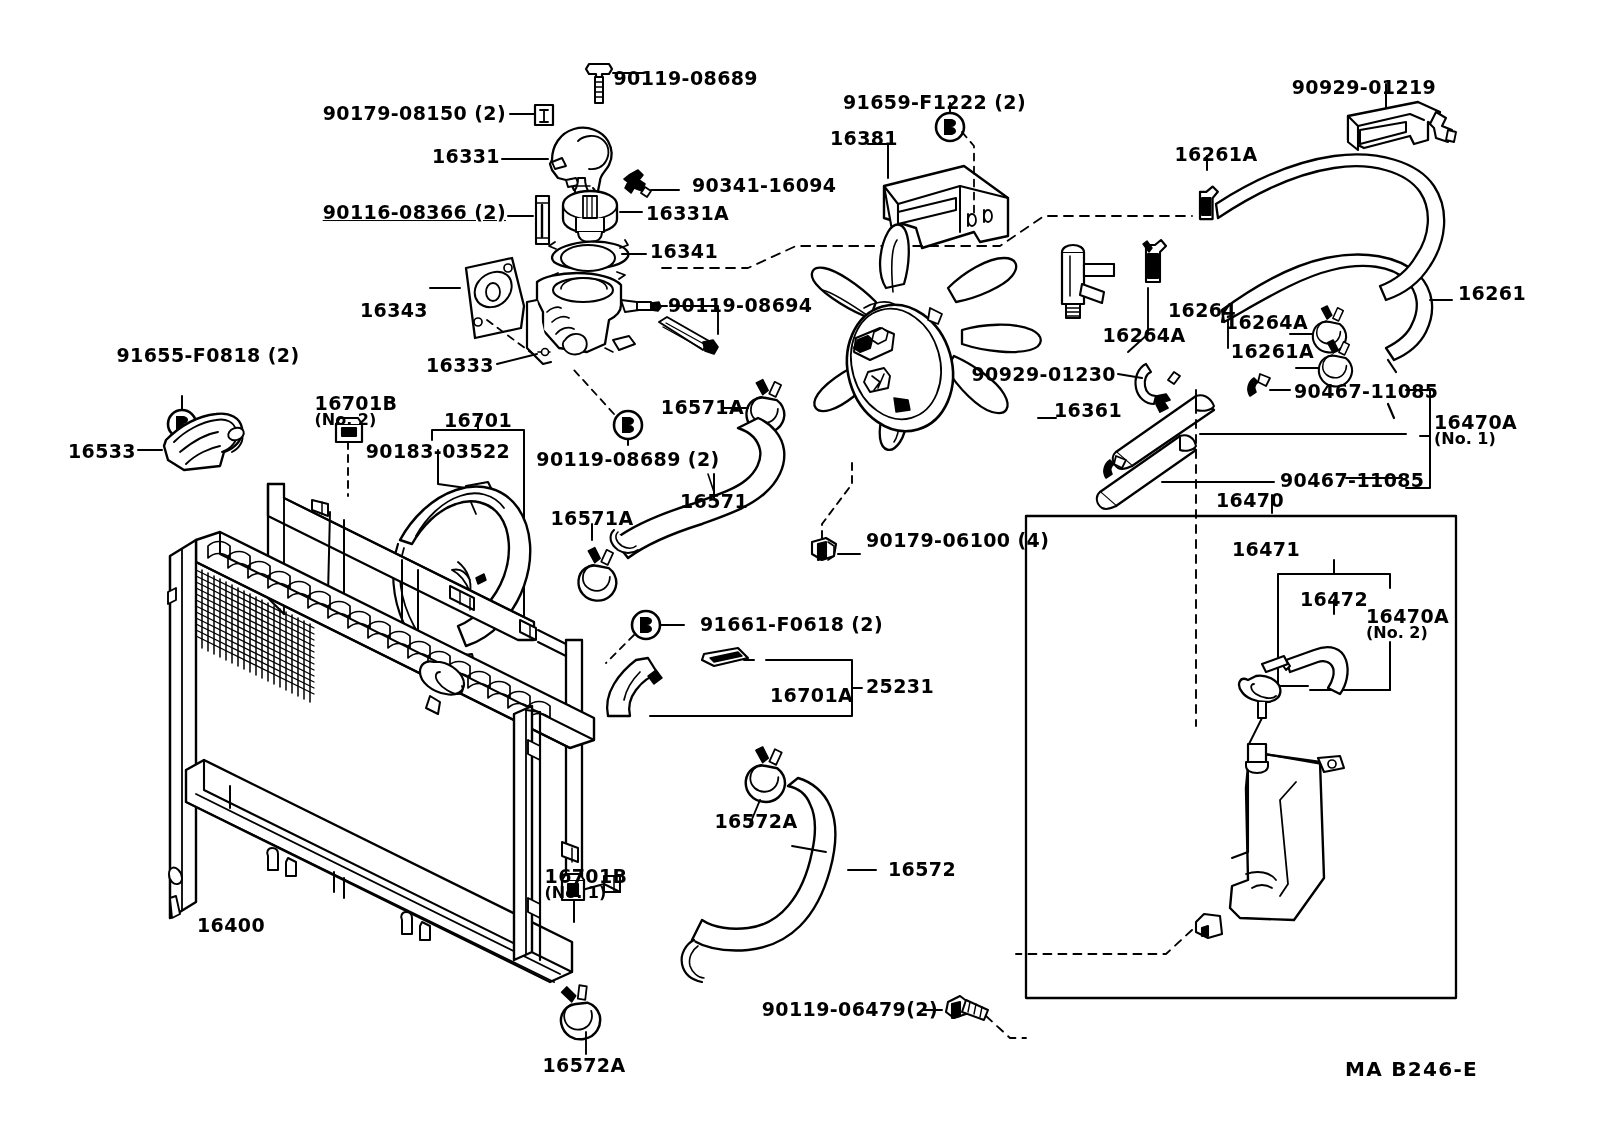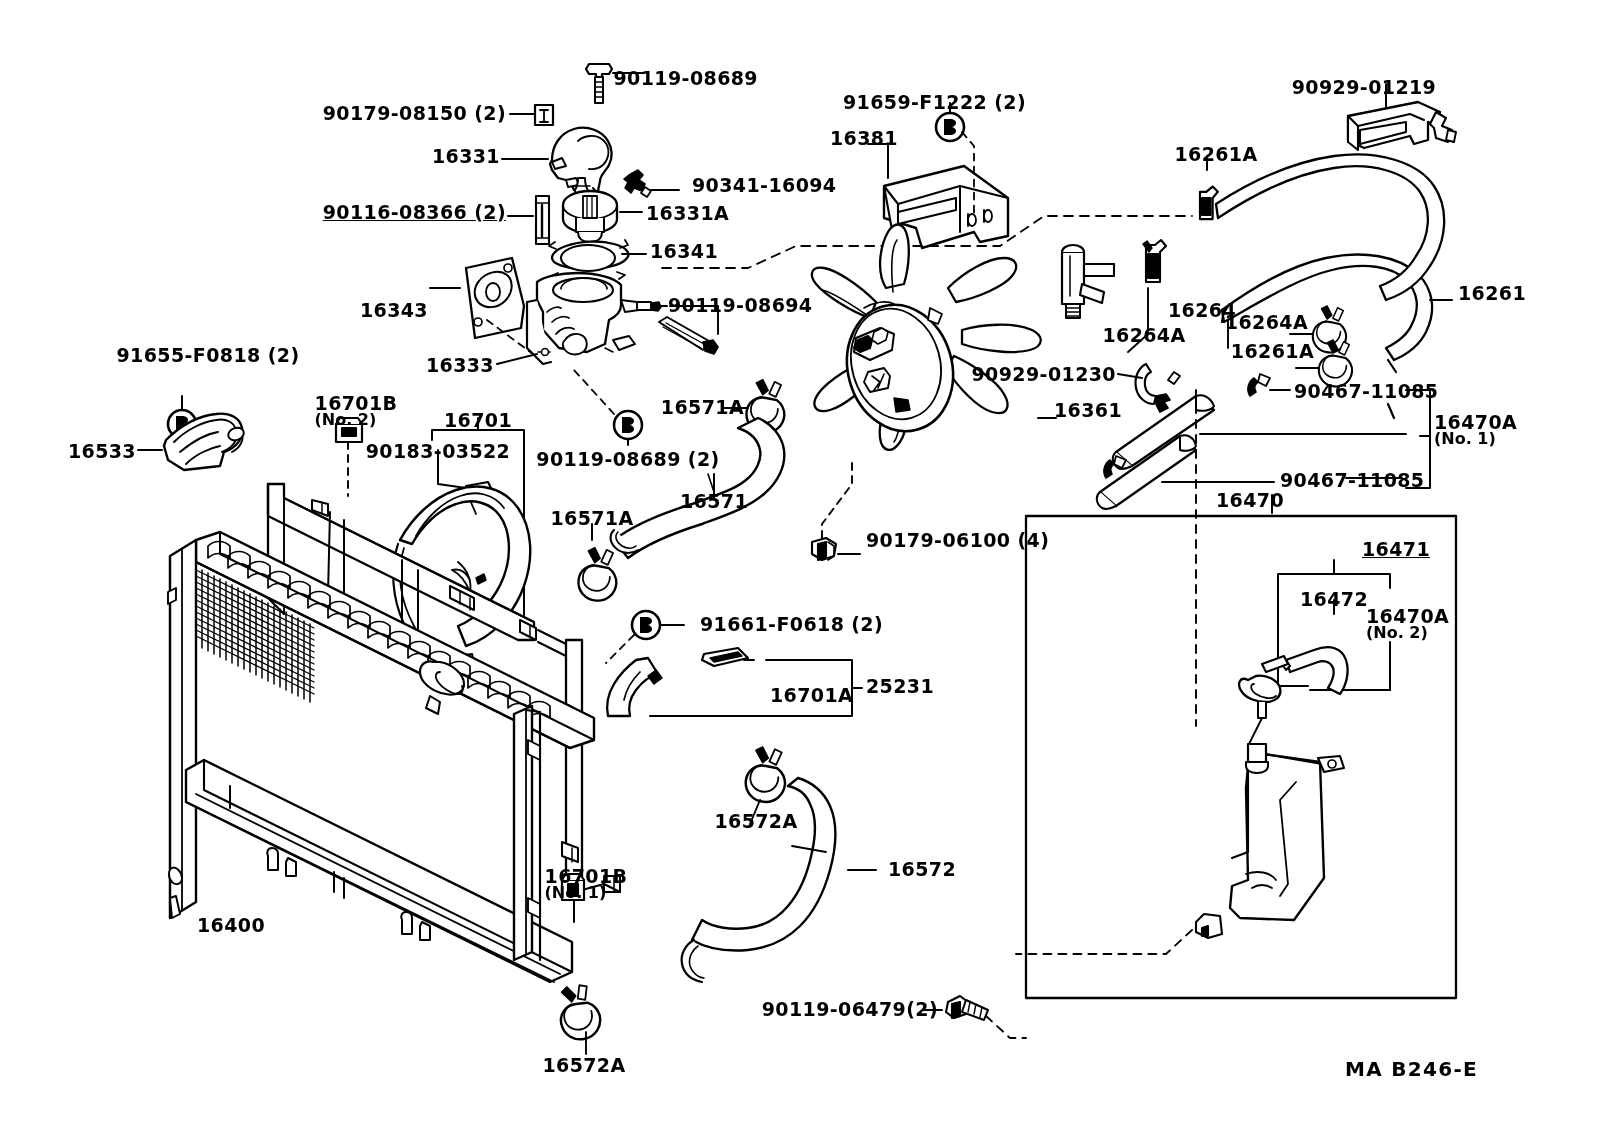--- a/index.html
+++ b/index.html
@@ -629,21 +629,21 @@
   <div class="lbl lft" style="left:1054px; top:411px;">16361</div>
   <div class="lbl lft" style="left:866px; top:541px;">90179-06100 (4)</div>
 
   <div class="lbl lft" style="left:1294px; top:392px;">90467-11085</div>
   <div class="lbl lft" style="left:1280px; top:481px;">90467-11085</div>
   <div class="lbl lft" style="left:1434px; top:430px;">
     <span>16470A</span>
     <span class="sublabel">(No. 1)</span>
   </div>
   <div class="lbl ctr" style="left:1250px; top:501px;">16470</div>
-  <div class="lbl ctr" style="left:1396px; top:550px;text-decoration:underline;">16471</div>
+  <div class="lbl ctr" style="left:1266px; top:550px;">16471</div>
   <div class="lbl ctr" style="left:1334px; top:600px;">16472</div>
   <div class="lbl lft" style="left:1366px; top:624px;">
     <span>16470A</span>
     <span class="sublabel">(No. 2)</span>
   </div>
 
   <div class="lbl ctr" style="left:184px; top:356px;margin-left:24px;">91655-F0818 (2)</div>
   <div class="lbl rgt" style="left:136px; top:452px;">16533</div>
   <div class="lbl ctr" style="left:356px; top:411px;">
     <span>16701B</span>

